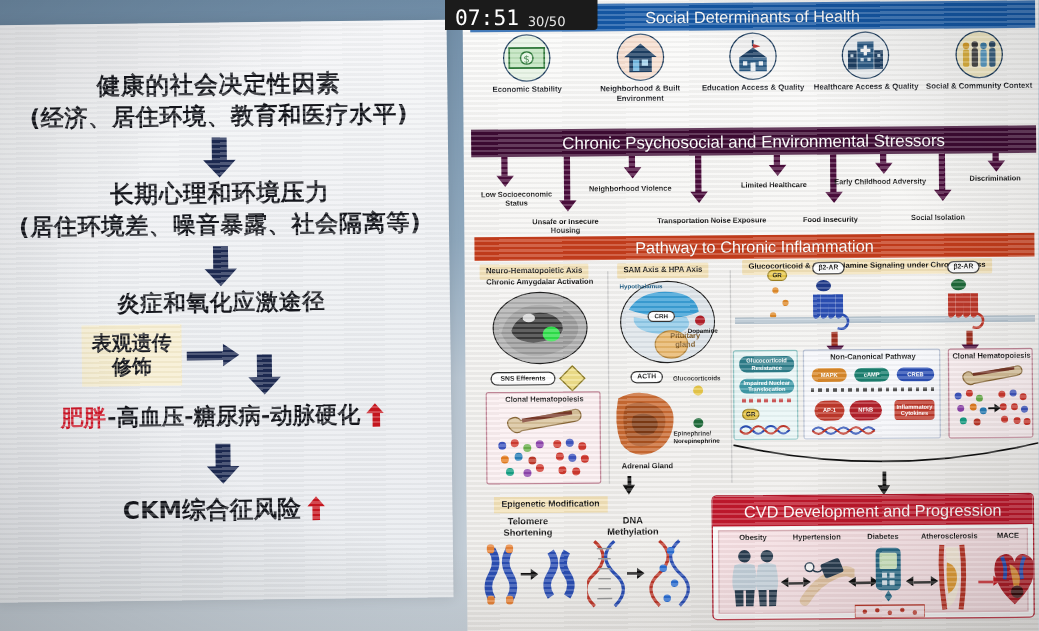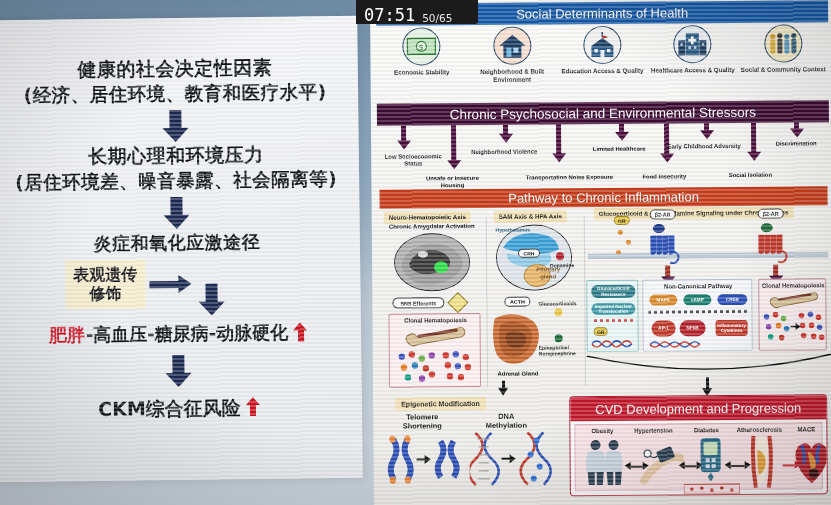--- a/index.html
+++ b/index.html
@@ -697,17 +697,17 @@
           <circle cx="20" cy="40" r="5" fill="#3a1010"></circle>
         </svg>
 
       </div>
     </div>
 
   </div>
 
   <div id="timer">
     <span id="timerTime">07:51</span>
-    <span id="timerCount">50/65</span>
+    <span id="timerCount">30/50</span>
   </div>
 
   <div id="vignette"></div>
 </div>
 
 </body></html>

